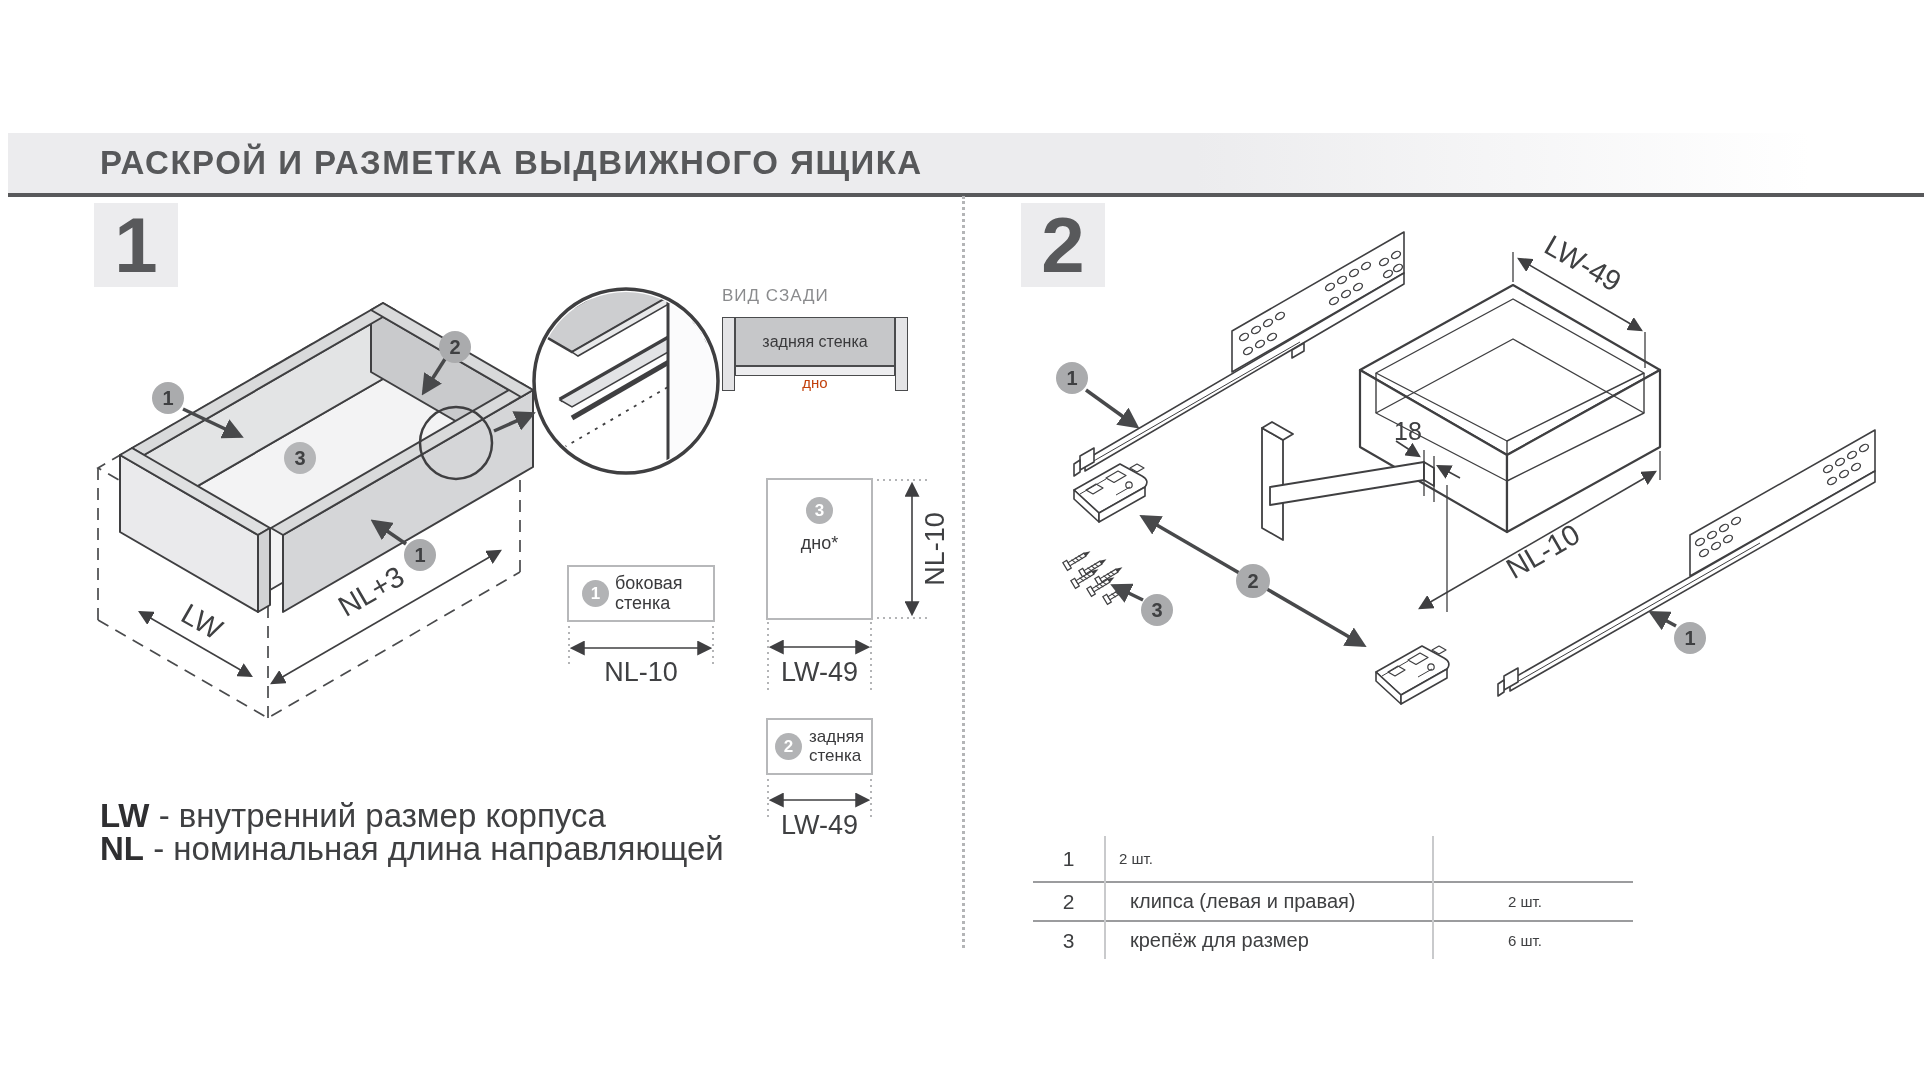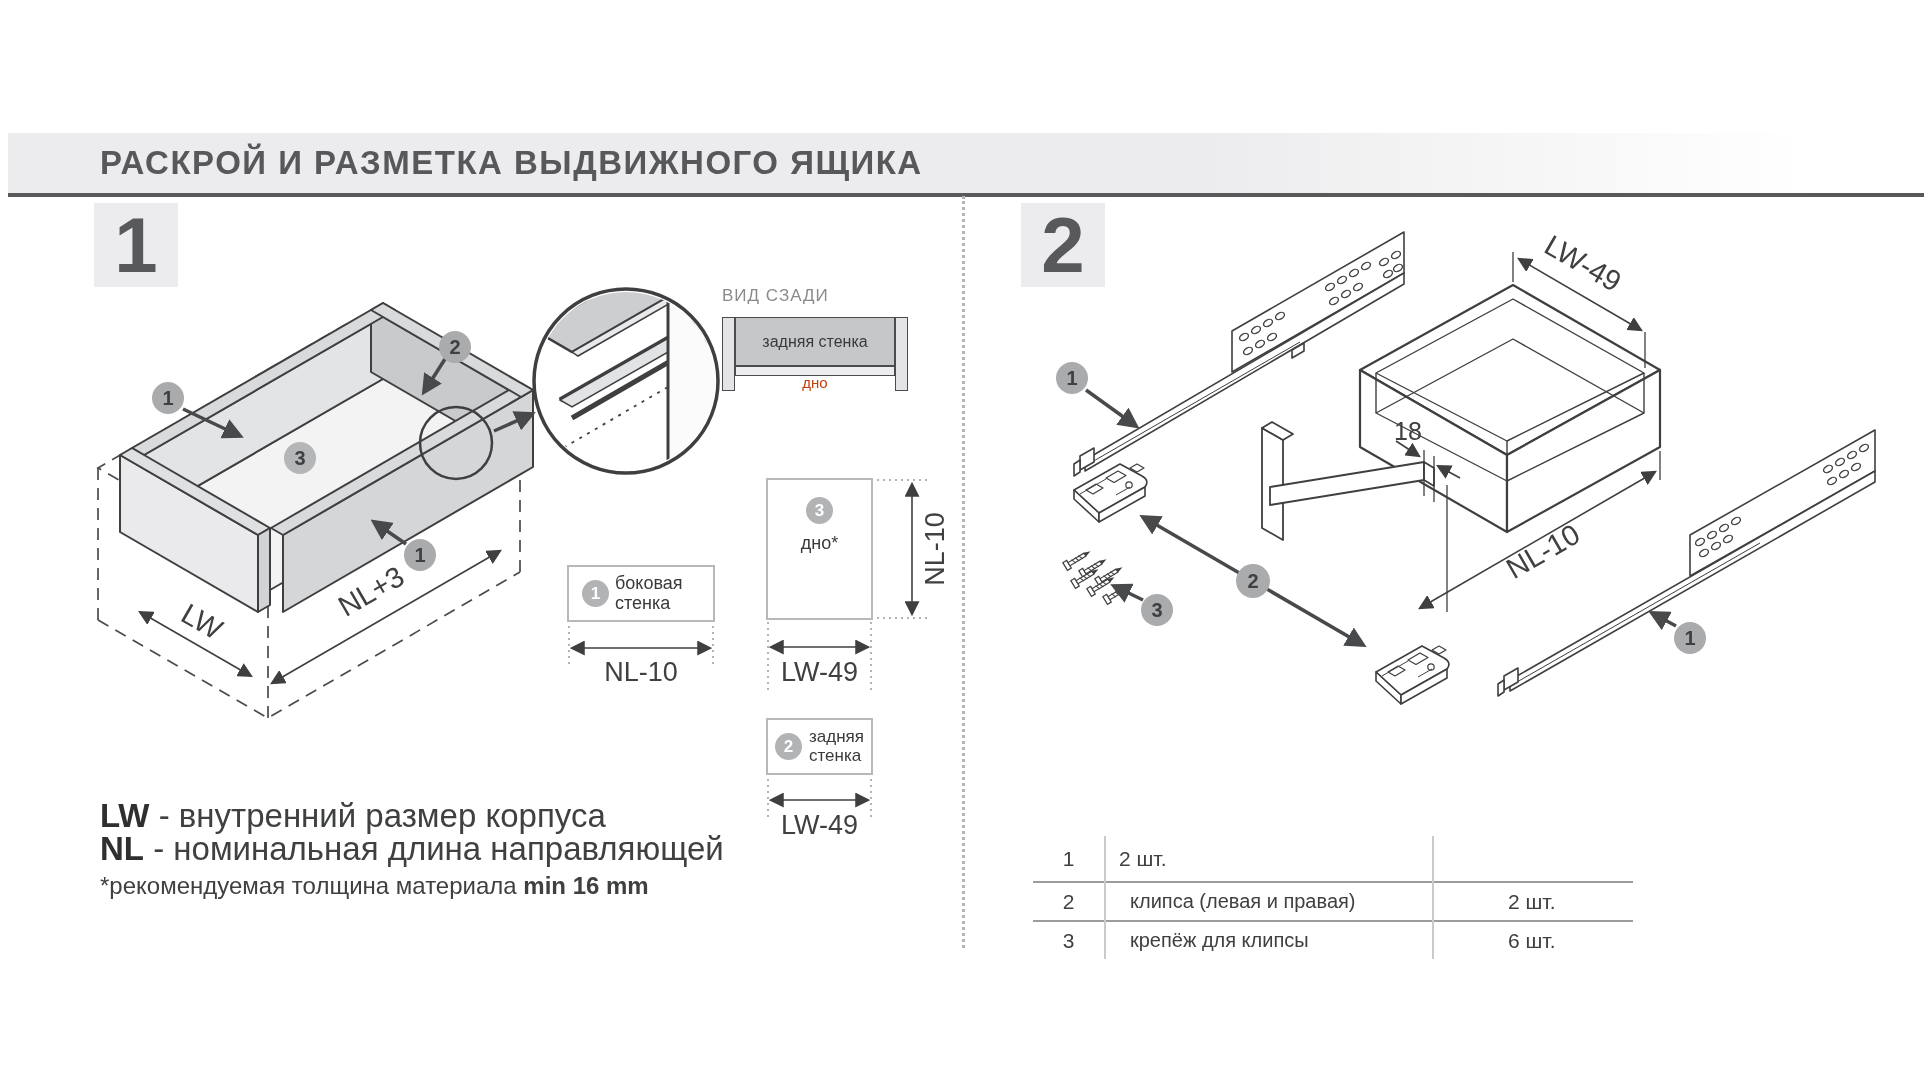--- a/index.html
+++ b/index.html
@@ -58,21 +58,21 @@
   .legend .footnote b{font-weight:bold;}
   
   .parts-table{position:absolute;left:1033px;top:836px;width:600px;font-size:20px;color:#3f4042;}
   .parts-table .vsep{position:absolute;top:0;bottom:0;width:2px;background:#c9cacc;}
   .vsep1{left:71px;} .vsep2{left:399px;}
   .prow{display:flex;align-items:center;min-height:37px;}
   .prow.first{min-height:45px;}
   .prow+.prow{border-top:2px solid #9b9c9e;}
   .pc-num{flex:none;width:71px;text-align:center;font-size:21px;}
   .pc-name{flex:1;padding:3px 10px 3px 26px;line-height:1.12;}
-  .pc-qty{flex:none;width:125px;padding-left:15px;font-size:21px;}
+  .pc-qty{flex:none;width:125px;padding-left:15px;font-size:15px;}
 </style>
 </head>
 <body>
 
 <div class="page">
 
   <div class="title-band">
     <div class="page-title">РАСКРОЙ И РАЗМЕТКА ВЫДВИЖНОГО ЯЩИКА</div>
   </div>
 
@@ -329,37 +329,34 @@
 
   <div class="legend">
     <div class="lrow">
       <span class="term">LW</span>
       <span>- внутренний размер корпуса</span>
     </div>
     <div class="lrow">
       <span class="term">NL</span>
       <span>- номинальная длина направляющей</span>
     </div>
-    <div class="footnote">
-      <span>*рекомендуемая толщина материала </span><b>min 16 mm</b>
-    </div>
   </div>
 
   <div class="parts-table">
     <div class="vsep vsep1"></div>
     <div class="vsep vsep2"></div>
     <div class="prow first">
       <div class="pc-num">1</div>
       <div class="pc-qty">2 шт.</div>
     </div>
     <div class="prow">
       <div class="pc-num">2</div>
       <div class="pc-name">клипса (левая и правая)</div>
       <div class="pc-qty">2 шт.</div>
     </div>
     <div class="prow">
       <div class="pc-num">3</div>
-      <div class="pc-name">крепёж для клипсы</div>
+      <div class="pc-name">крепёж для размер</div>
       <div class="pc-qty">6 шт.</div>
     </div>
   </div>
 
 </div>
 
 </body></html>

